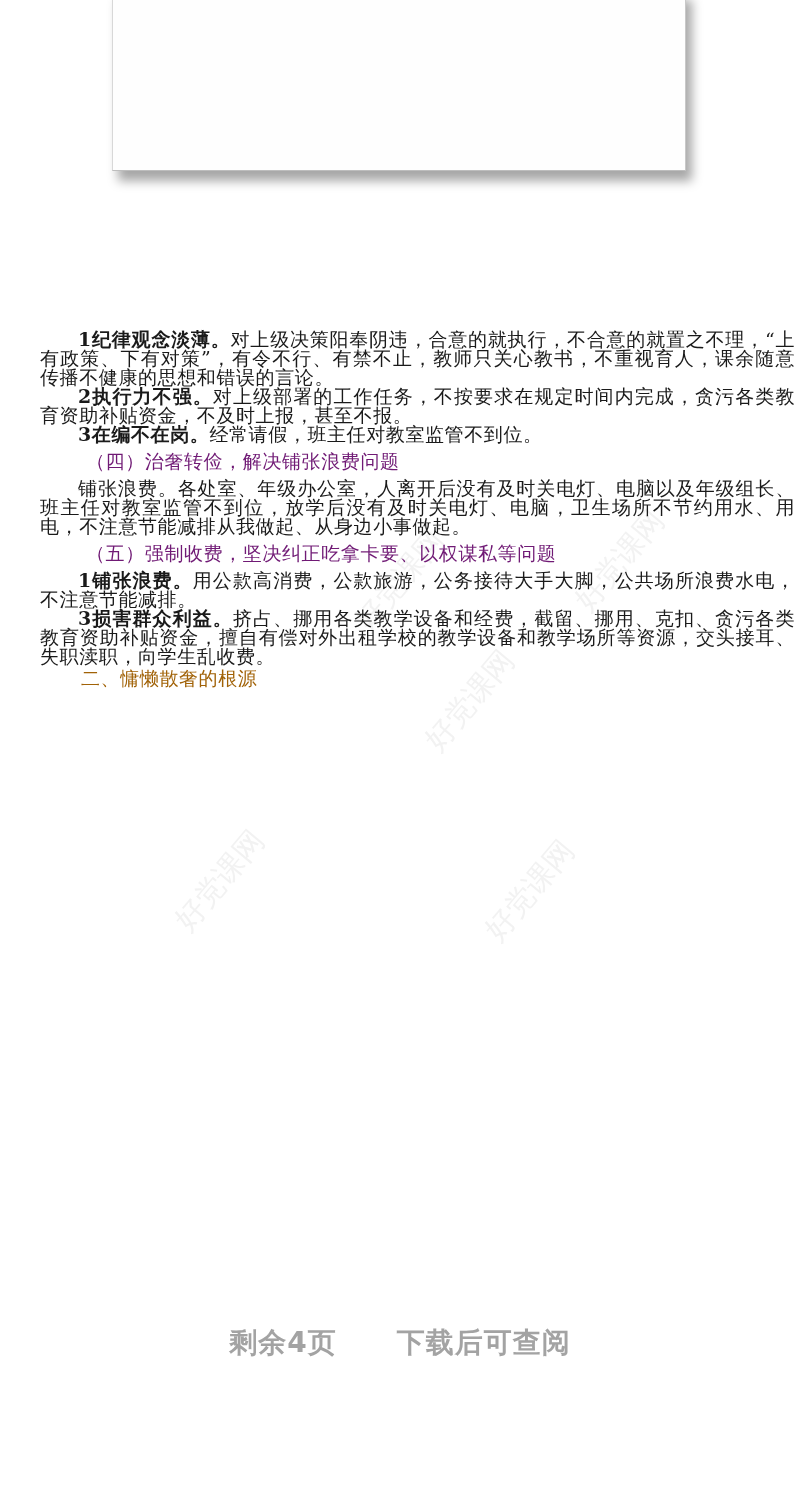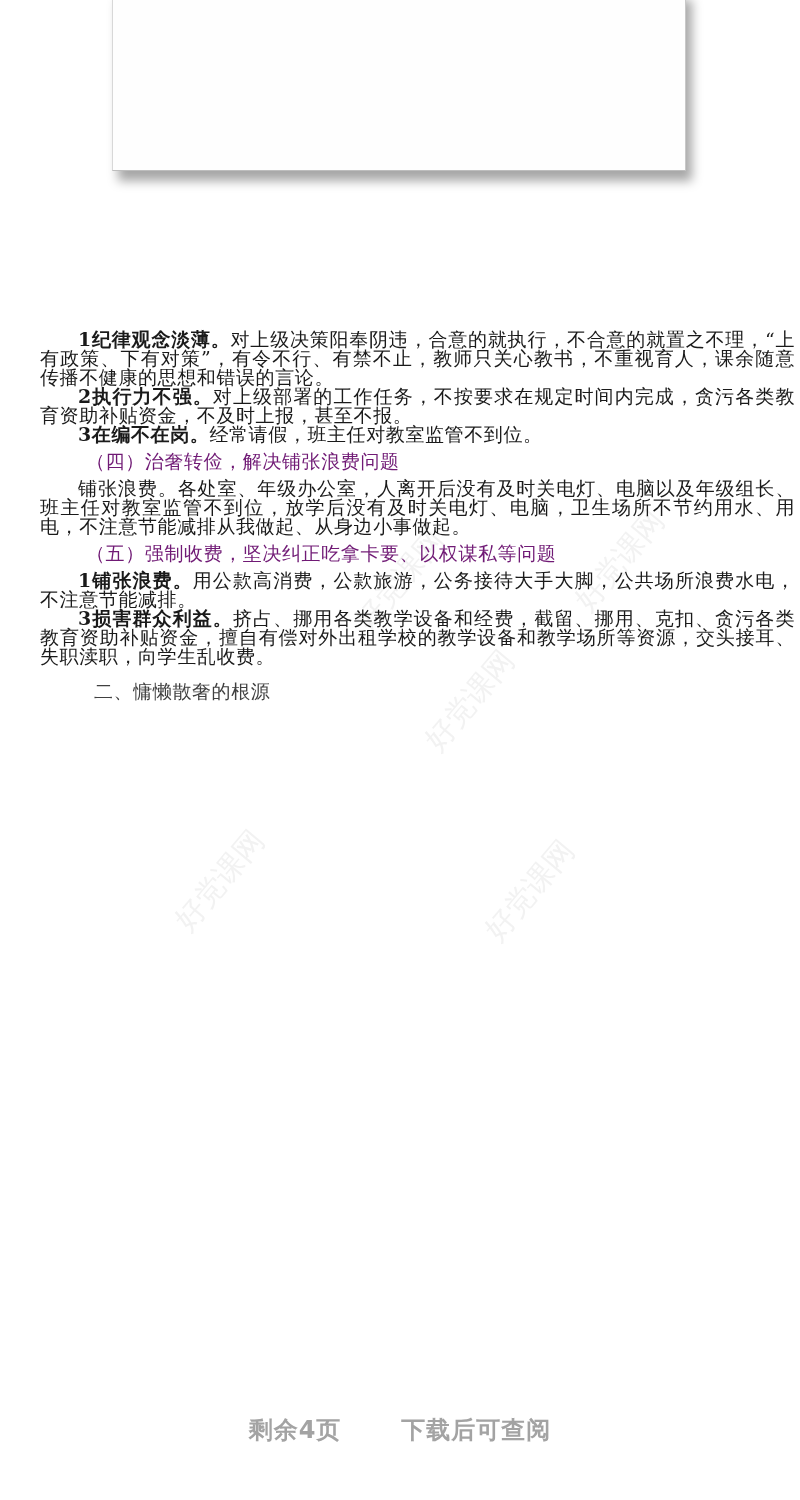--- a/index.html
+++ b/index.html
@@ -16,31 +16,31 @@
       box-shadow: 6px 10px 10px rgba(0,0,0,0.35);
     }
     .content {
       position: absolute; left: 40px; top: 330px; width: 755px;
       font-size: 19px; line-height: 19px; letter-spacing: 0.6px;
       text-align: justify;
     }
     .para { margin: 0; text-indent: 2em; }
     .para .lead { font-weight: bold; }
     .heading-blue { color: #701a75; margin: 8px; text-indent: 2em; }
-    .heading-red { color: #404040; margin: 16px; text-indent: 2em; }
+    .heading-red { color: #a16207; margin: 3px; text-indent: 2em; }
     .blue { color: #3a8fd6; }
     .watermark {
       position: absolute; color: rgba(150,150,150,0.12);
       font-family: "DejaVu Sans", sans-serif; font-size: 30px;
       transform: rotate(-50deg); white-space: nowrap; pointer-events: none;
     }
     .more-banner {
-      position: absolute; left: 0; top: 1414px; width: 800px; text-align: center;
+      position: absolute; left: 0; top: 1324px; width: 800px; text-align: center;
       font-family: "DejaVu Sans", "Liberation Sans", sans-serif;
-      font-weight: bold; font-size: 24px; color: #a3a3a3; letter-spacing: 1px;
+      font-weight: bold; font-size: 28px; color: #a3a3a3; letter-spacing: 1px;
     }
     .more-banner span { display: inline-block; }
     .more-banner .gap { width: 60px; }
   </style>
 </head>
 <body>
 
 <div class="prev-page"></div>
 
 <div class="watermark" style="left:340px; top:560px;">好党课网</div>

